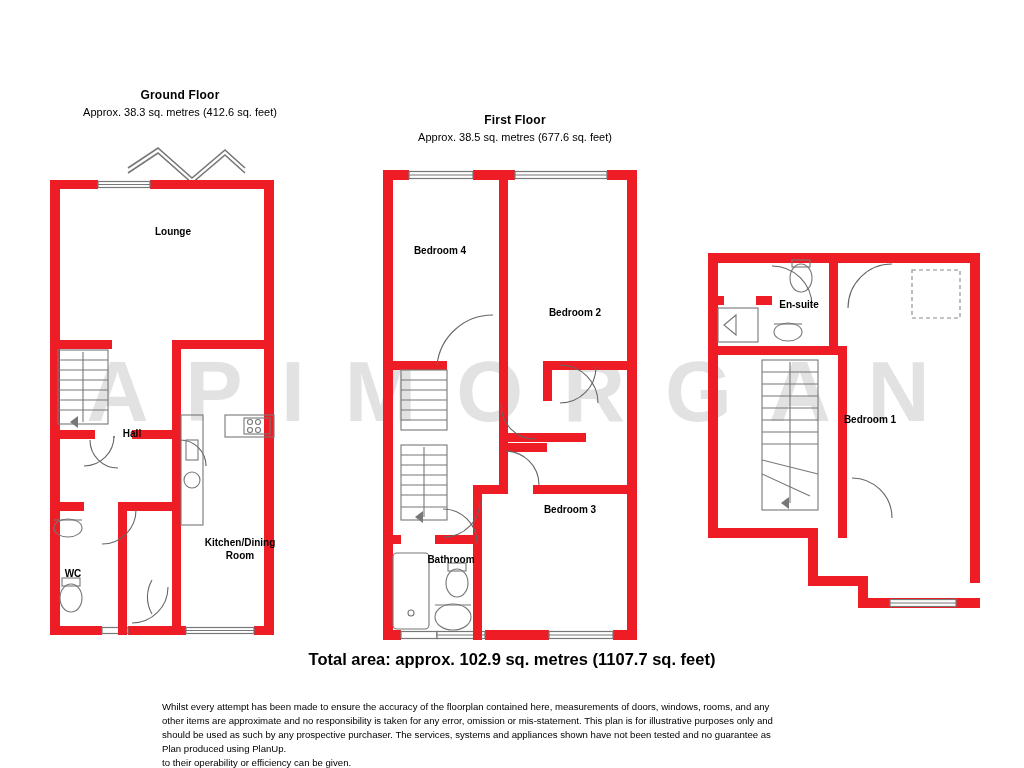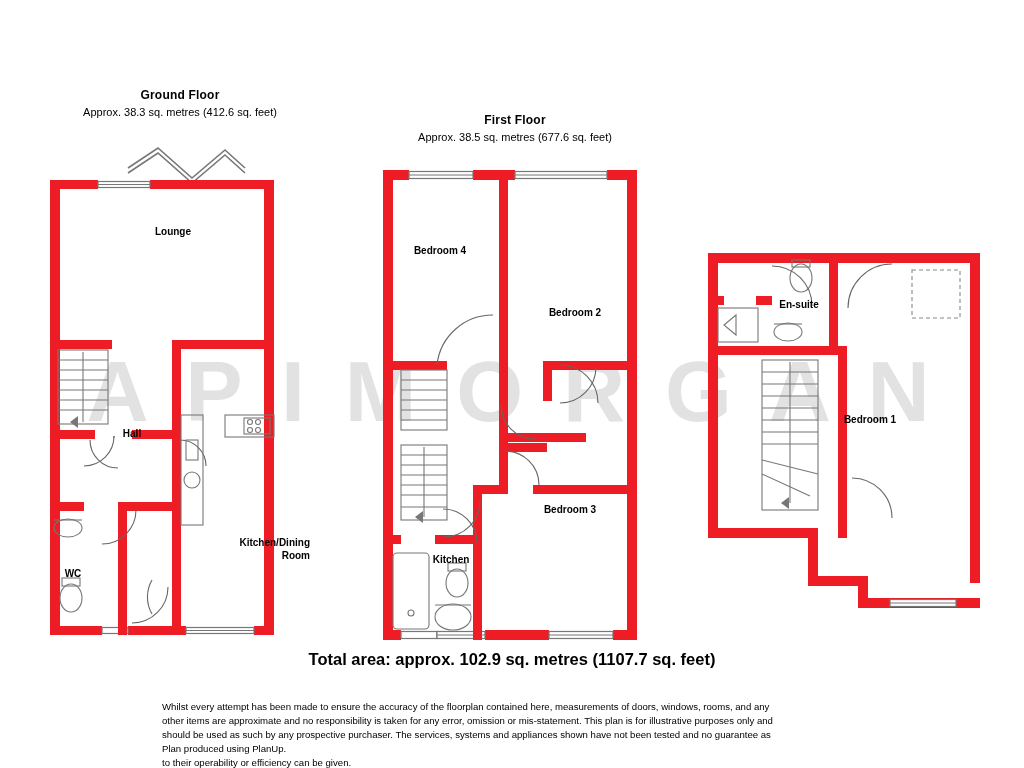--- a/index.html
+++ b/index.html
@@ -180,21 +180,21 @@
         <circle cx="218" cy="282" r="2.5"></circle>
         <circle cx="210" cy="290" r="2.5"></circle>
         <circle cx="218" cy="290" r="2.5"></circle>
       </g>
     </svg>
   </div>
 
   <div class="room-label" style="left:108px; top:226px; width:130px;">Lounge</div>
   <div class="room-label" style="left:85px; top:428px; width:94px;">Hall</div>
   <div class="room-label" style="left:38px; top:568px; width:70px;">WC</div>
-  <div class="room-label" style="left:170px; top:537px; width:140px;text-align:right;">Kitchen/Dining
+  <div class="room-label" style="left:170px; top:537px; width:140px;">Kitchen/Dining
 Room</div>
 
   <div class="floor-title" style="left:370px; top:113px; width:290px;">
     <span class="ft-name">First Floor</span>
     <span class="ft-area">Approx. 38.5 sq. metres (677.6 sq. feet)</span>
   </div>
 
   <div class="plan" style="left:375px; top:165px;">
     <svg width="275" height="485" viewBox="0 0 275 485" xmlns="http://www.w3.org/2000/svg">
 
@@ -272,21 +272,21 @@
         <line x1="60" y1="440" x2="96" y2="440"></line>
         <ellipse cx="82" cy="418" rx="11" ry="14"></ellipse>
         <rect x="73" y="398" width="18" height="8"></rect>
       </g>
     </svg>
   </div>
 
   <div class="room-label" style="left:370px; top:245px; width:140px;">Bedroom 4</div>
   <div class="room-label" style="left:505px; top:281px; width:140px;margin-top:26px;">Bedroom 2</div>
   <div class="room-label" style="left:500px; top:504px; width:140px;text-align:center;">Bedroom 3</div>
-  <div class="room-label" style="left:386px; top:554px; width:130px;">Kitchen</div>
+  <div class="room-label" style="left:386px; top:554px; width:130px;">Bathroom</div>
 
 
   <div class="plan" style="left:700px; top:248px;">
     <svg width="290" height="375" viewBox="0 0 290 375" xmlns="http://www.w3.org/2000/svg">
 
       <rect x="8" y="5" width="10" height="285" fill="#ee1c25"></rect>
       <rect x="270" y="5" width="10" height="330" fill="#ee1c25"></rect>
       <rect x="8" y="5" width="272" height="10" fill="#ee1c25"></rect>
 
       <rect x="8" y="280" width="110" height="10" fill="#ee1c25"></rect>

